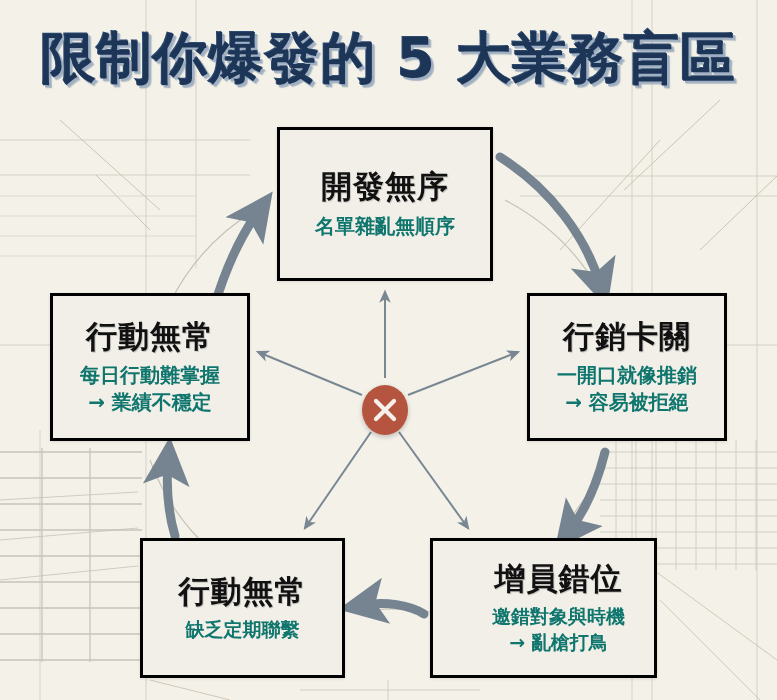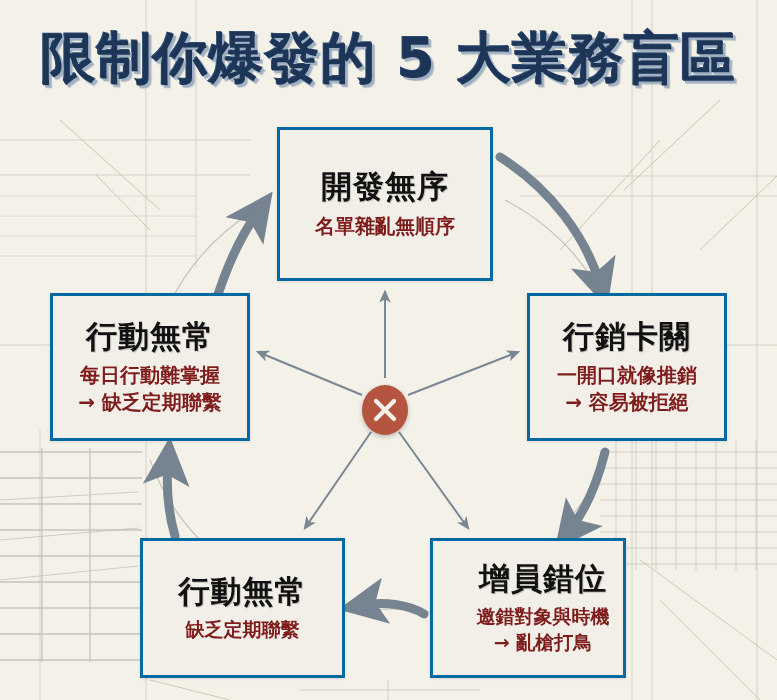--- a/index.html
+++ b/index.html
@@ -73,21 +73,21 @@
     box-shadow: 0 2px 5px rgba(0,0,0,0.22);
     z-index: 5;
   }
   #hub svg { display:block; width:46px; height:50px; }
 
   
   .node {
     position: absolute;
     box-sizing: border-box;
     background: #f2efe8;
-    border: 3px solid #0369a1;
+    border: 3px solid #000000;
     z-index: 4;
     display: flex;
     flex-direction: column;
     align-items: center;
     justify-content: center;
     padding: 4px 6px;
     box-shadow: 0 1px 3px rgba(0,0,0,0.10);
   }
   .node-title {
     font-family: "DejaVu Sans", "Liberation Sans", sans-serif;
@@ -96,29 +96,29 @@
     color: #111111;
     line-height: 1.2;
     letter-spacing: 1px;
     white-space: nowrap;
     text-shadow: 1px 1px 0 rgba(120,120,120,0.35);
   }
   .node-line {
     font-family: "DejaVu Sans", "Liberation Sans", sans-serif;
     font-size: 20px;
     font-weight: bold;
-    color: #7f1d1d;
+    color: #0f766e;
     line-height: 1.35;
     white-space: nowrap;
   }
   .node-line.first { margin-top: 7px; }
 
   #node-top        { left: 277px; top: 127px; width: 216px; height: 154px; }
   #node-right      { left: 527px; top: 293px; width: 200px; height: 148px; }
-  #node-bottomright{ left: 430px; top: 538px; width: 196px; height: 140px; padding-left: 36px; }
+  #node-bottomright{ left: 430px; top: 538px; width: 227px; height: 140px; padding-left: 36px; }
   #node-bottomleft { left: 140px; top: 538px; width: 205px; height: 140px; }
   #node-left       { left: 50px;  top: 293px; width: 200px; height: 148px; text-align: right; }
 
   #node-bottomright .node-line,
   #node-bottomleft .node-line { font-size: 19px; }
 </style>
 </head>
 <body>
 
 <div id="stage">
@@ -277,16 +277,16 @@
   </div>
 
   <div class="node" id="node-bottomleft">
     <div class="node-title">行動無常</div>
     <div class="node-line first">缺乏定期聯繫</div>
   </div>
 
   <div class="node" id="node-left">
     <div class="node-title">行動無常</div>
     <div class="node-line first">每日行動難掌握</div>
-    <div class="node-line">→ 缺乏定期聯繫</div>
+    <div class="node-line">→ 業績不穩定</div>
   </div>
 
 </div>
 
 </body></html>

